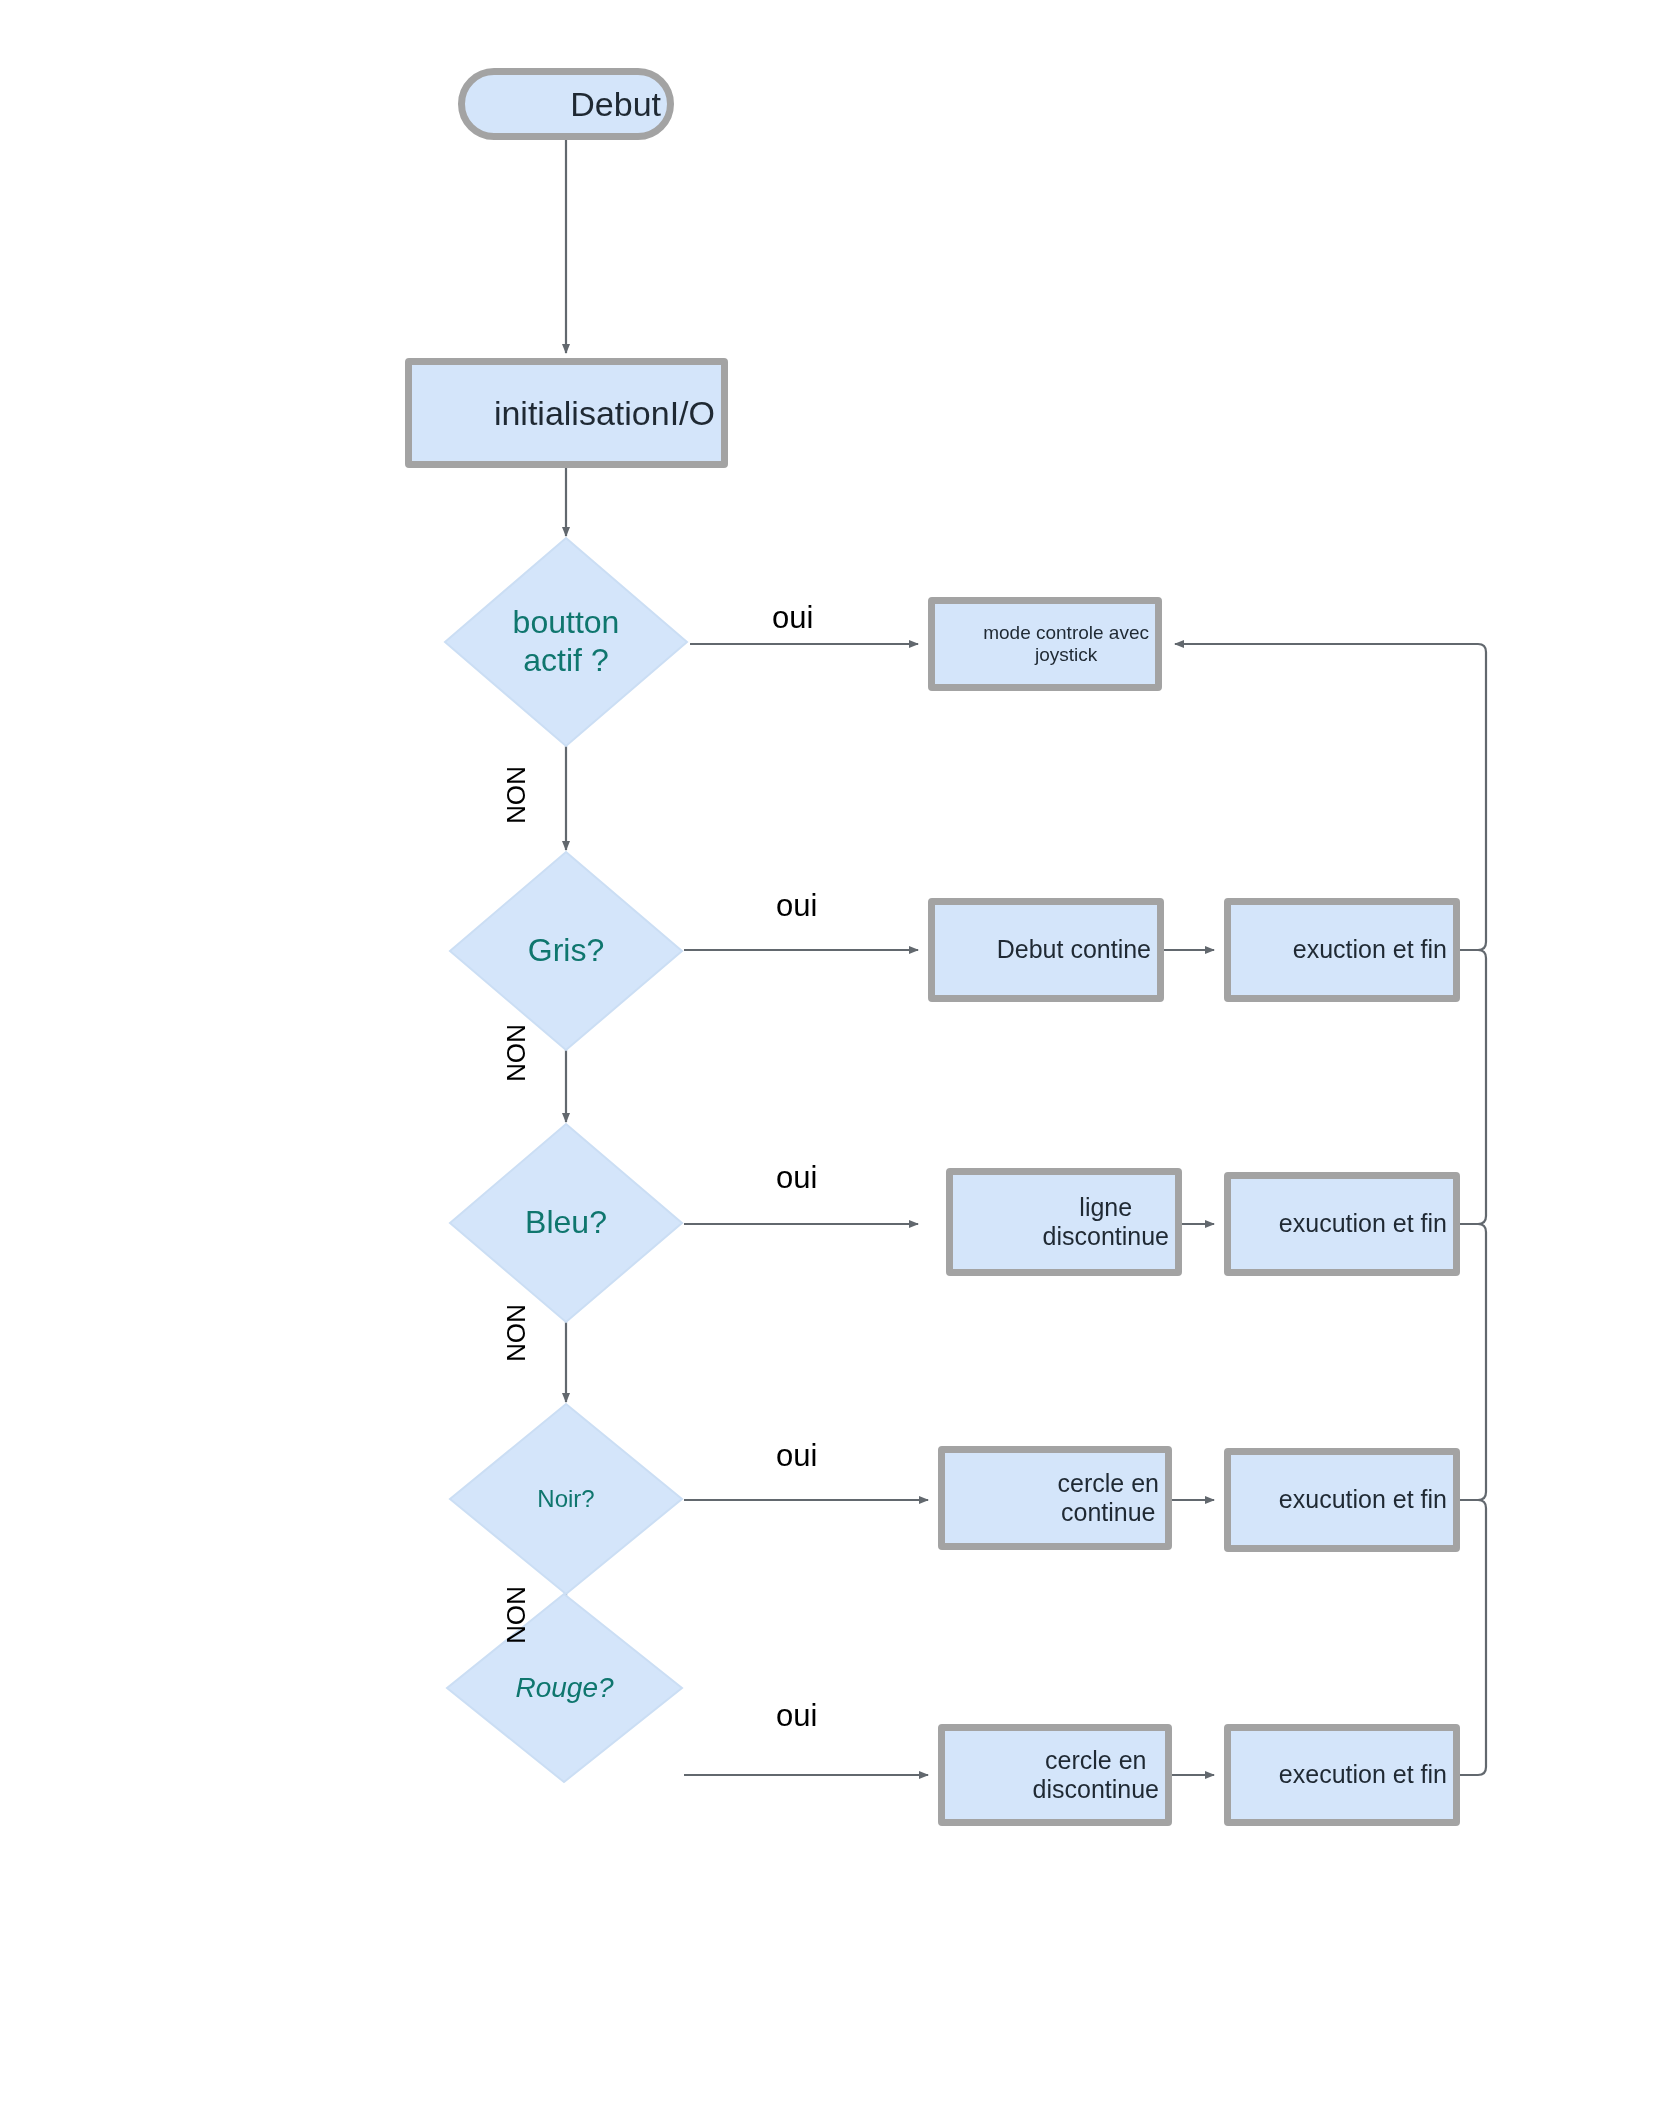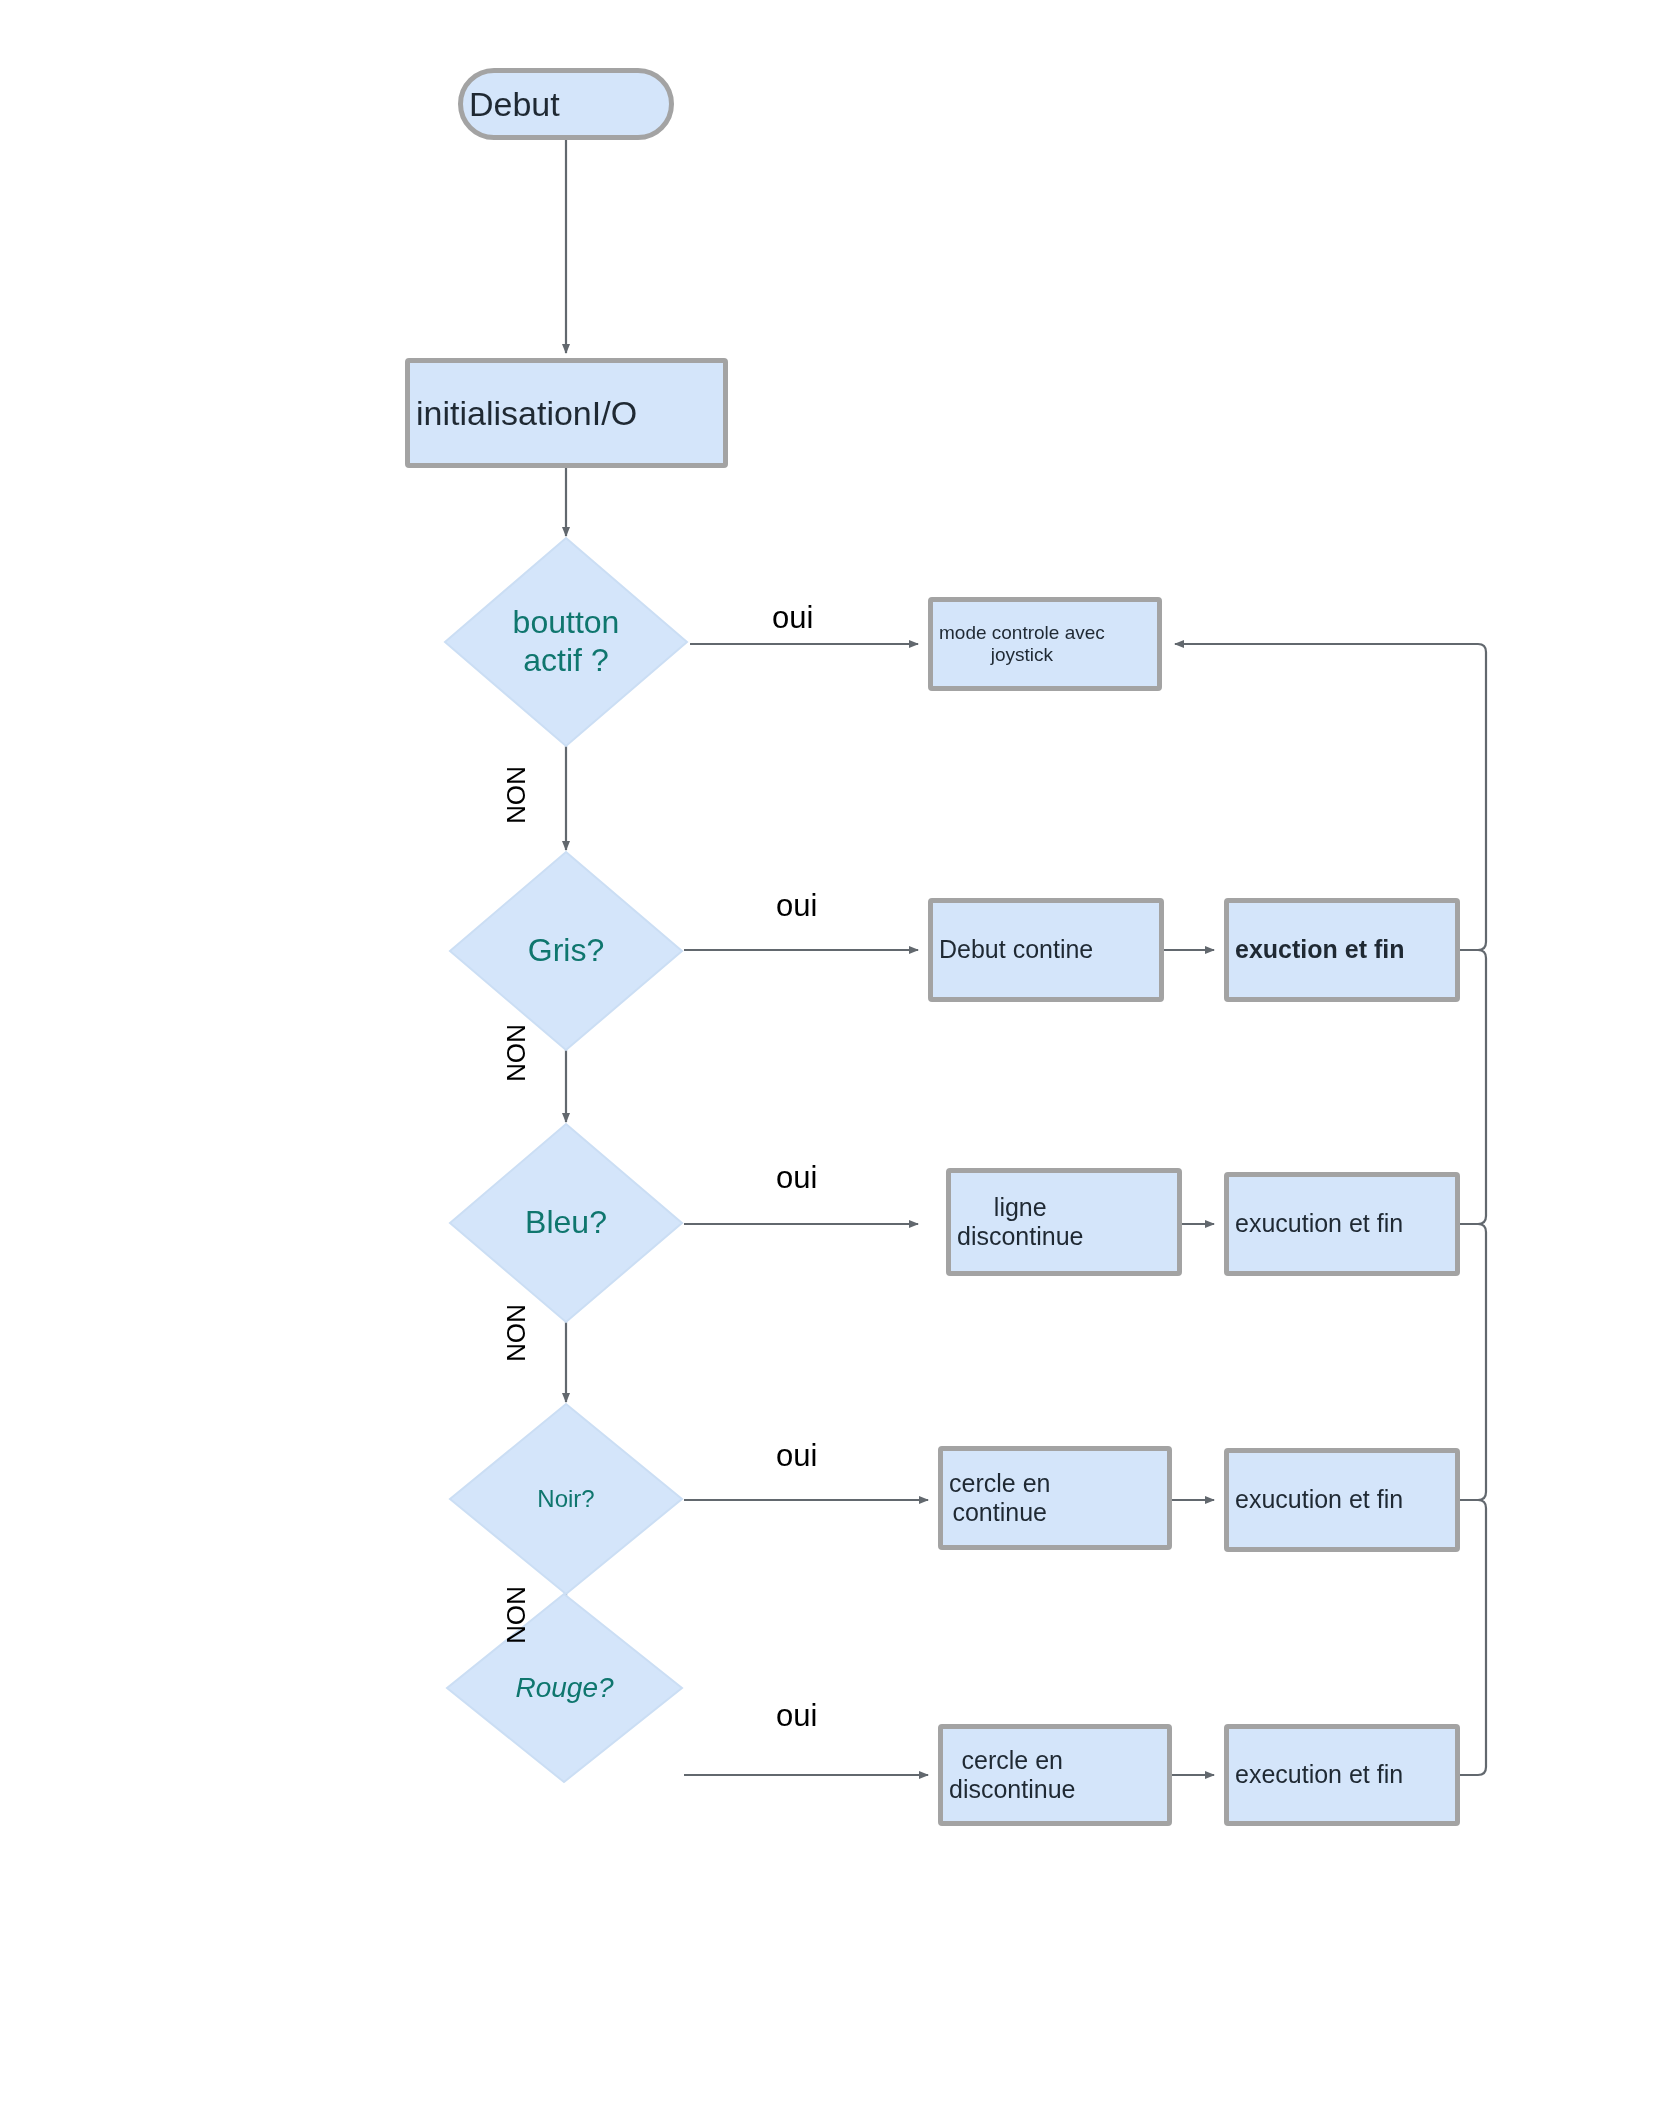--- a/index.html
+++ b/index.html
@@ -24,26 +24,26 @@
     top: 0;
     width: 1680px;
     height: 2127px;
     pointer-events: none;
   }
   .node {
     position: absolute;
     box-sizing: border-box;
     display: flex;
     align-items: center;
-    justify-content: flex-start;
+    justify-content: flex-end;
     text-align: center;
     line-height: 1.18;
     color: #1f2933;
     background: #d4e5fa;
-    border: 5px solid #a3a3a3;
+    border: 7px solid #a3a3a3;
   }
   .node.rect {
     border-radius: 4px;
   }
   .node.terminal {
     border-radius: 999px;
   }
   .node-label {
     display: block;
     padding: 0 6px;
@@ -161,21 +161,21 @@
     <svg class="dshape" viewBox="0 0 236 202" preserveAspectRatio="none">
       <polygon points="118,2 234,101 118,200 2,101" fill="#d4e5fa" stroke="#cbdef4" stroke-width="2"></polygon>
     </svg>
     <span class="diamond-label">Gris?</span>
   </div>
 
   <div class="node rect" style="left:928px; top:898px; width:236px; height:104px; font-size:25px;">
     <span class="node-label">Debut contine</span>
   </div>
 
-  <div class="node rect" style="left:1224px; top:898px; width:236px; height:104px; font-size:25px;font-weight:bold;">
+  <div class="node rect" style="left:1224px; top:898px; width:236px; height:104px; font-size:25px;">
     <span class="node-label">exuction et fin</span>
   </div>
 
   <div class="diamond" style="left:448px; top:1122px; width:236px; height:202px; font-size:32px;">
     <svg class="dshape" viewBox="0 0 236 202" preserveAspectRatio="none">
       <polygon points="118,2 234,101 118,200 2,101" fill="#d4e5fa" stroke="#cbdef4" stroke-width="2"></polygon>
     </svg>
     <span class="diamond-label">Bleu?</span>
   </div>
 

